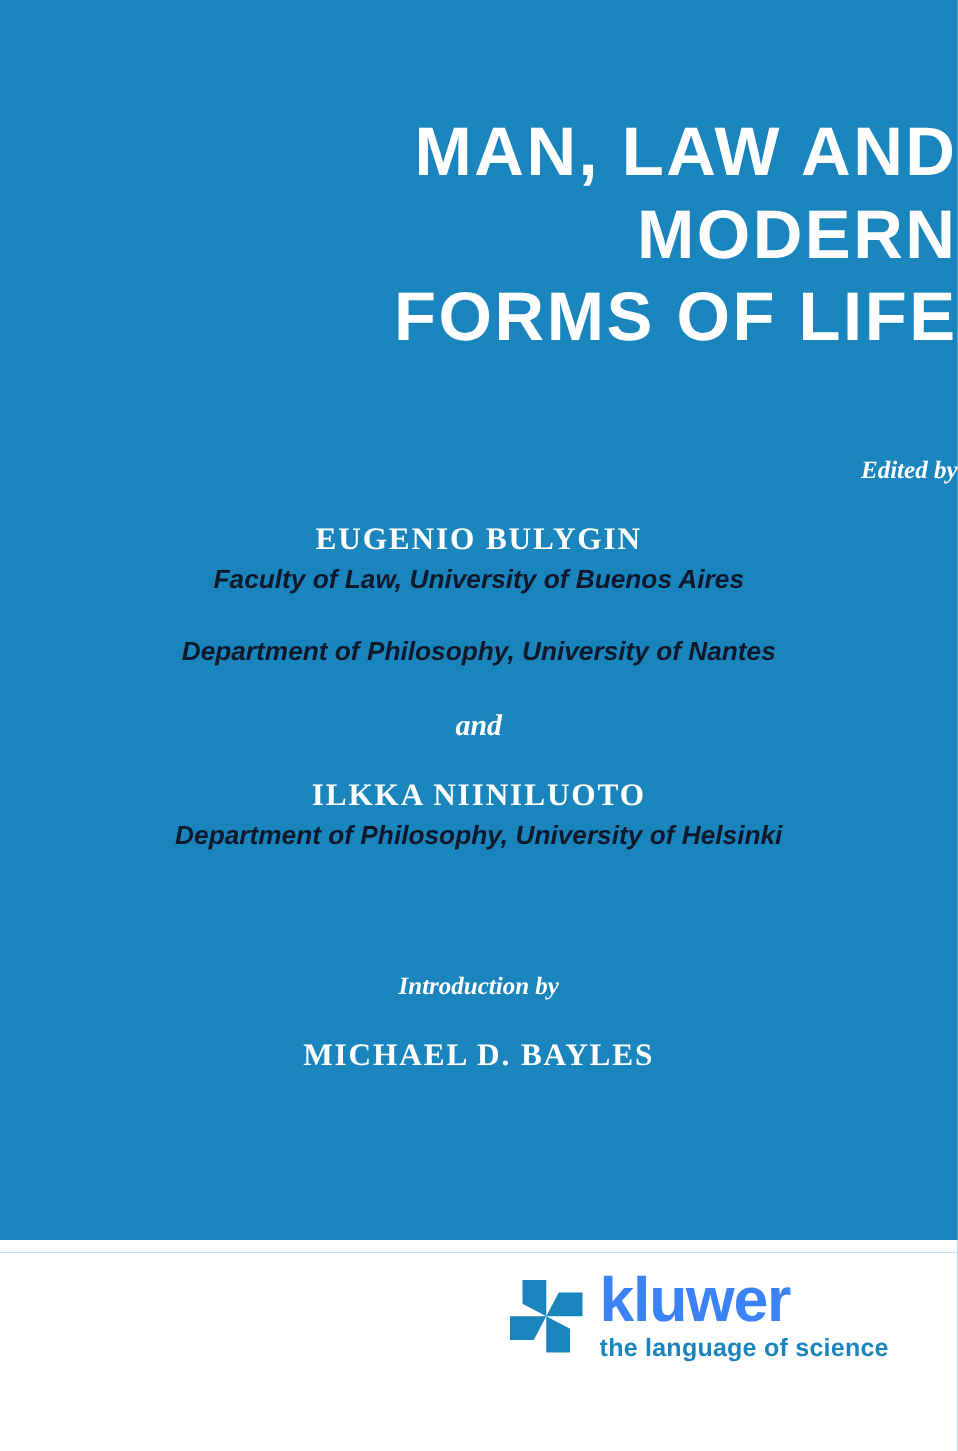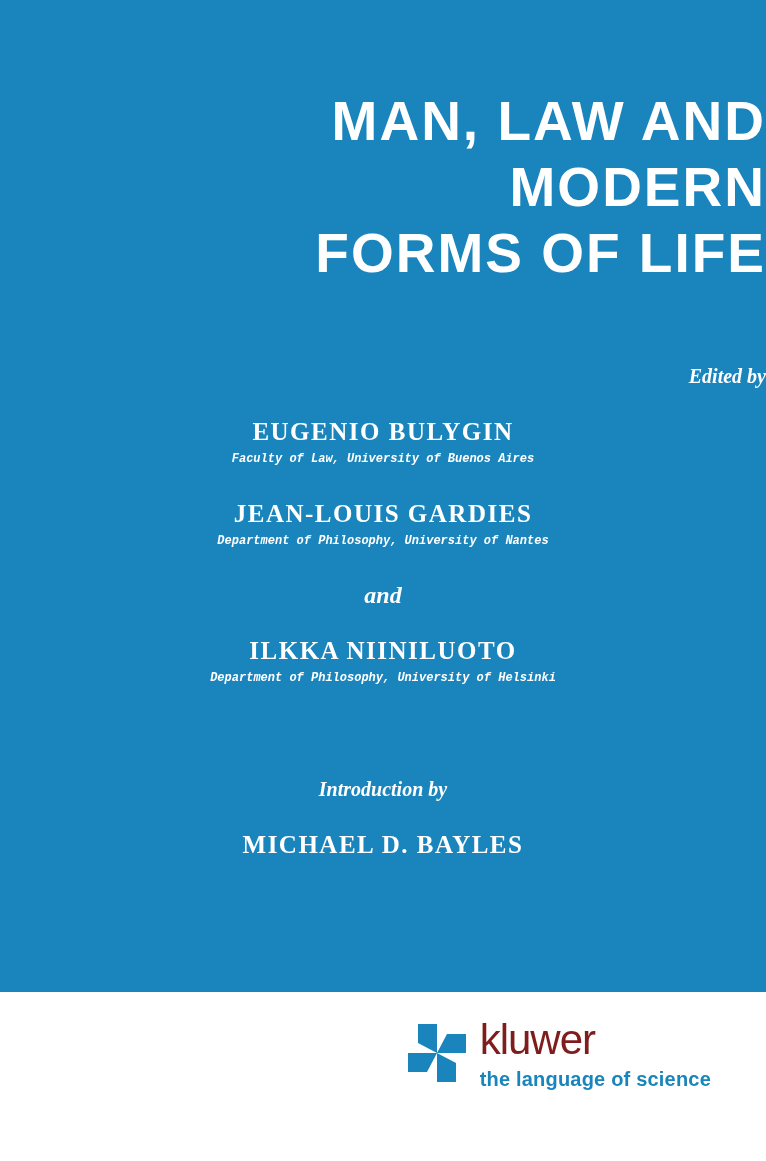--- a/index.html
+++ b/index.html
@@ -57,25 +57,25 @@
   }
   .editor-name {
     color: #ffffff;
     font-family: "Liberation Serif", serif;
     font-weight: bold;
     font-size: 25px;
     letter-spacing: 1.5px;
     margin-bottom: 6px;
   }
   .editor-affil {
-    color: #ffffff;
-    font-family: Liberation Mono, monospace;
+    color: #0f172a;
+    font-family: Liberation Sans, sans-serif;
     font-style: italic;
     font-weight: bold;
-    font-size: 12px;
+    font-size: 21px;
     margin-bottom: 34px;
   }
   .conjunction {
     color: #ffffff;
     font-family: "Liberation Serif", serif;
     font-style: italic;
     font-weight: bold;
     font-size: 24px;
     margin-bottom: 28px;
   }
@@ -123,23 +123,23 @@
     margin-right: 12px;
     flex: none;
   }
   .logo-text {
     display: flex;
     flex-direction: column;
     align-items: flex-start;
   }
   .logo-name {
     font-family: "Liberation Sans", sans-serif;
-    font-weight: normal;
-    font-size: 42px;
-    color: #7f1d1d;
+    font-weight: bold;
+    font-size: 50px;
+    color: #3b82f6;
     line-height: 52px;
     letter-spacing: -1px;
   }
   .logo-tag {
     font-family: Liberation Sans, sans-serif;
     font-weight: bold;
     font-size: 20px;
     color: #1a85bd;
     line-height: 26px;
     letter-spacing: 0.2px;
@@ -155,21 +155,20 @@
     <div class="title-line">MODERN</div>
     <div class="title-line">FORMS OF LIFE</div>
   </div>
 
   <div class="edited-by">Edited by</div>
 
   <div class="editors">
     <div class="editor-name">EUGENIO BULYGIN</div>
     <div class="editor-affil">Faculty of Law, University of Buenos Aires</div>
 
-    <div class="editor-name">JEAN-LOUIS GARDIES</div>
     <div class="editor-affil">Department of Philosophy, University of Nantes</div>
 
     <div class="conjunction">and</div>
 
     <div class="editor-name">ILKKA NIINILUOTO</div>
     <div class="editor-affil">Department of Philosophy, University of Helsinki</div>
   </div>
 
   <div class="intro-block">
     <div class="intro-by">Introduction by</div>

